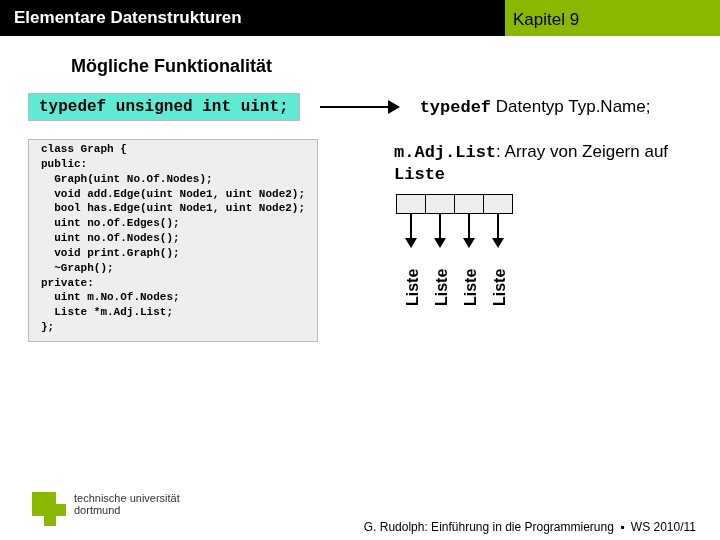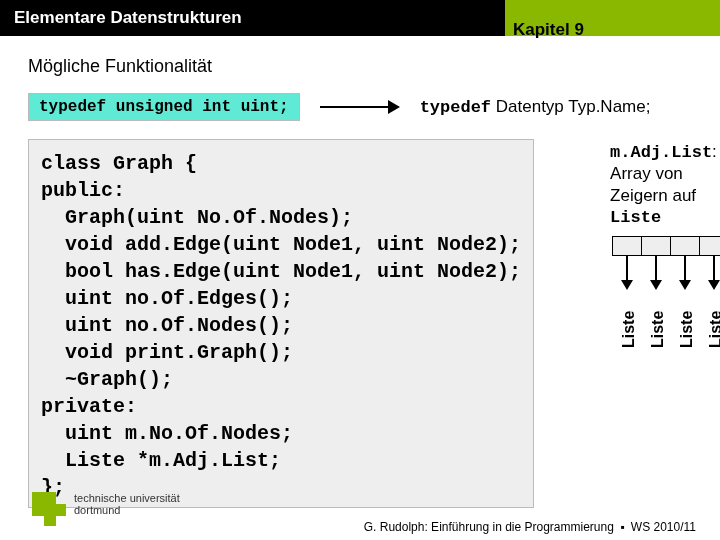--- a/index.html
+++ b/index.html
@@ -23,30 +23,31 @@
     color: #fff;
     font-size: 17px;
     font-weight: bold;
     padding: 8px 0 0 14px;
   }
   .header-right {
     flex: 1;
     background: #8ab800;
     color: #000;
     font-size: 17px;
-    font-weight: bold;
-    padding: 20px 0 0 8px;
+    font-weight: normal;
+    padding: 10px 0 0 8px;
   }
   .content {
     padding: 20px 28px 0 28px;
   }
   .subtitle {
     font-size: 18px;
-    font-weight: normal;
+    font-weight: bold;
     margin-bottom: 16px;
+    margin-left: 43px;
   }
   .row1 {
     display: flex;
     align-items: center;
     gap: 20px;
     margin-bottom: 18px;
   }
   .typedef-box {
     background: #5eead4;
     border: 1px solid #bbb;
@@ -84,23 +85,23 @@
   }
   .typedef-expl .kw { font-family: "Courier New", monospace; font-weight: bold; }
   .main-row {
     display: flex;
     align-items: flex-start;
     gap: 28px;
   }
   .code-box {
     background: #eeeeee;
     border: 1px solid #bbb;
-    padding: 10px 12px 6px 12px;
+    padding: 2px 12px 6px 12px;
     font-family: "Courier New", monospace;
-    font-size: 20px;
+    font-size: 11px;
     font-weight: bold;
     line-height: 1.35;
     white-space: pre;
     flex-shrink: 0;
   }
   .right-block {
     flex: 1;
     padding-top: 2px;
     margin-left: 48px;
   }

